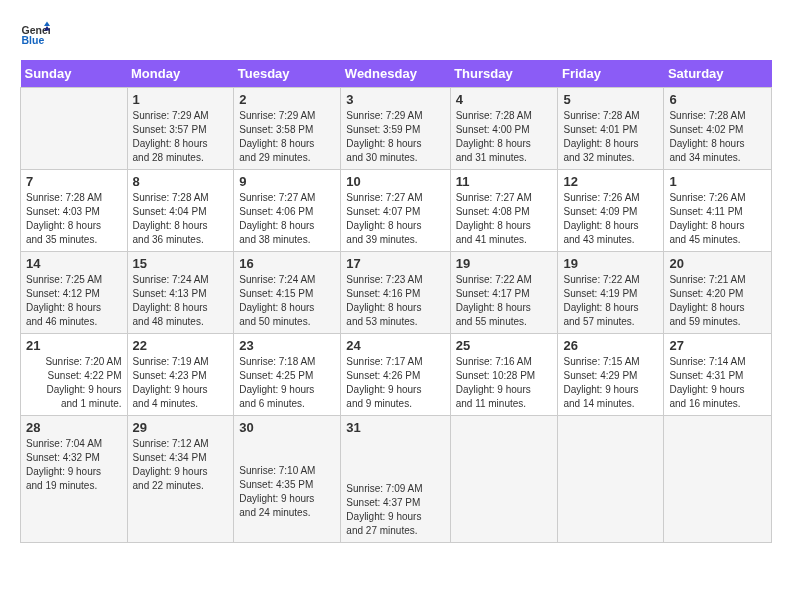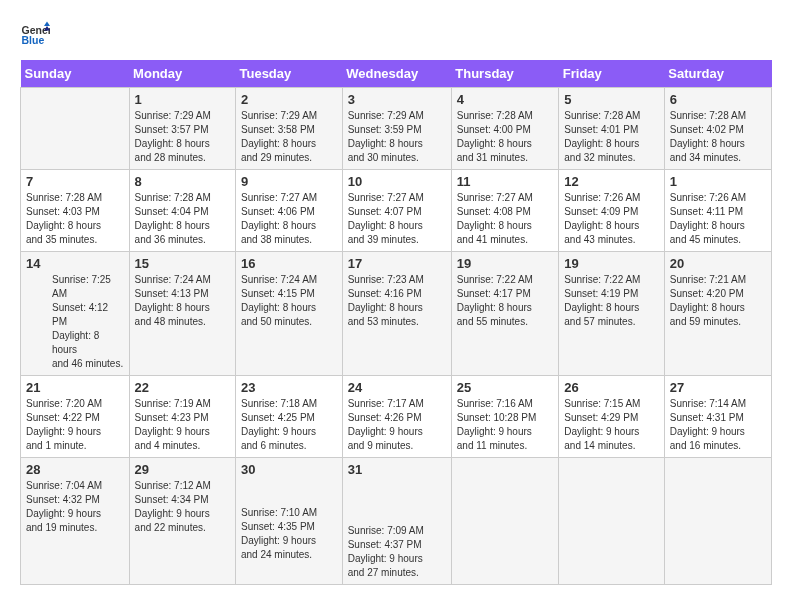--- a/index.html
+++ b/index.html
@@ -203,21 +203,21 @@
           <span class="day-number">1</span>
           <div class="day-info" style="white-space: pre-line;">Sunrise: 7:26 AM
 Sunset: 4:11 PM
 Daylight: 8 hours
 and 45 minutes.</div>
         </td>
       </tr>
       <tr>
         <td>
           <span class="day-number">14</span>
-          <div class="day-info" style="white-space: pre-line; margin-left: 26px;">Sunrise: 7:25 AM
+          <div class="day-info" style="white-space: pre-line;">Sunrise: 7:25 AM
 Sunset: 4:12 PM
 Daylight: 8 hours
 and 46 minutes.</div>
         </td>
         <td>
           <span class="day-number">15</span>
           <div class="day-info" style="white-space: pre-line;">Sunrise: 7:24 AM
 Sunset: 4:13 PM
 Daylight: 8 hours
 and 48 minutes.</div>
@@ -254,21 +254,21 @@
           <span class="day-number">20</span>
           <div class="day-info" style="white-space: pre-line;">Sunrise: 7:21 AM
 Sunset: 4:20 PM
 Daylight: 8 hours
 and 59 minutes.</div>
         </td>
       </tr>
       <tr>
         <td>
           <span class="day-number">21</span>
-          <div class="day-info" style="white-space: pre-line;">Sunrise: 7:20 AM
+          <div class="day-info" style="white-space: pre-line; text-align: right;">Sunrise: 7:20 AM
 Sunset: 4:22 PM
 Daylight: 9 hours
 and 1 minute.</div>
         </td>
         <td>
           <span class="day-number">22</span>
           <div class="day-info" style="white-space: pre-line;">Sunrise: 7:19 AM
 Sunset: 4:23 PM
 Daylight: 9 hours
 and 4 minutes.</div>

